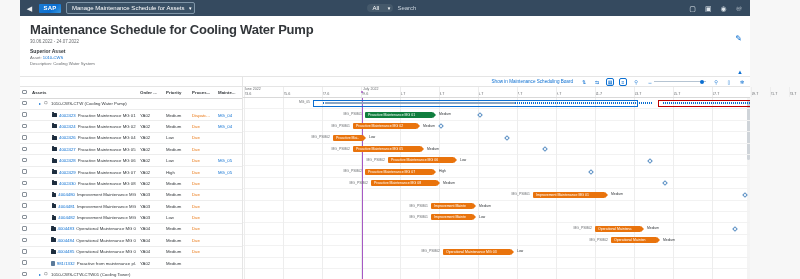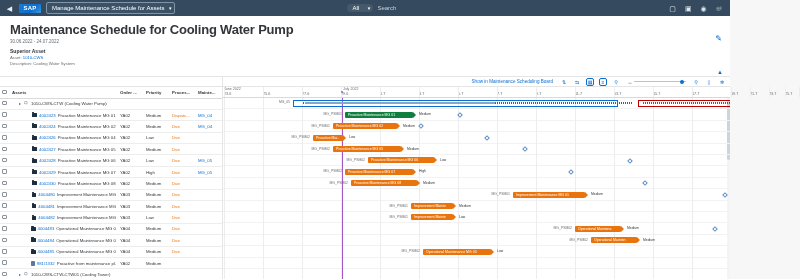--- a/index.html
+++ b/index.html
@@ -3,21 +3,21 @@
 <meta charset="utf-8">
 <style>
   * { box-sizing: border-box; margin: 0; padding: 0; }
   html, body {
     width: 800px; height: 279px;
     font-family: "Liberation Sans", sans-serif;
     background: #f7f7f7;
     overflow: hidden;
     color: #32363a;
   }
-  #app { position: relative; width: 730px; height: 279px; background: #fff; }
+  #app { position: relative; width: 730px; height: 279px; background: #fff; margin-left: 20px; }
 
   
   .shellbar {
     height: 16px; background: #354a5f; display: flex; align-items: center;
     padding: 0 5px; gap: 5px;
   }
   .shell-back {
     color: #fff; font-size: 7px; line-height: 1; width: 9px; text-align: center;
     opacity: .9;
   }

